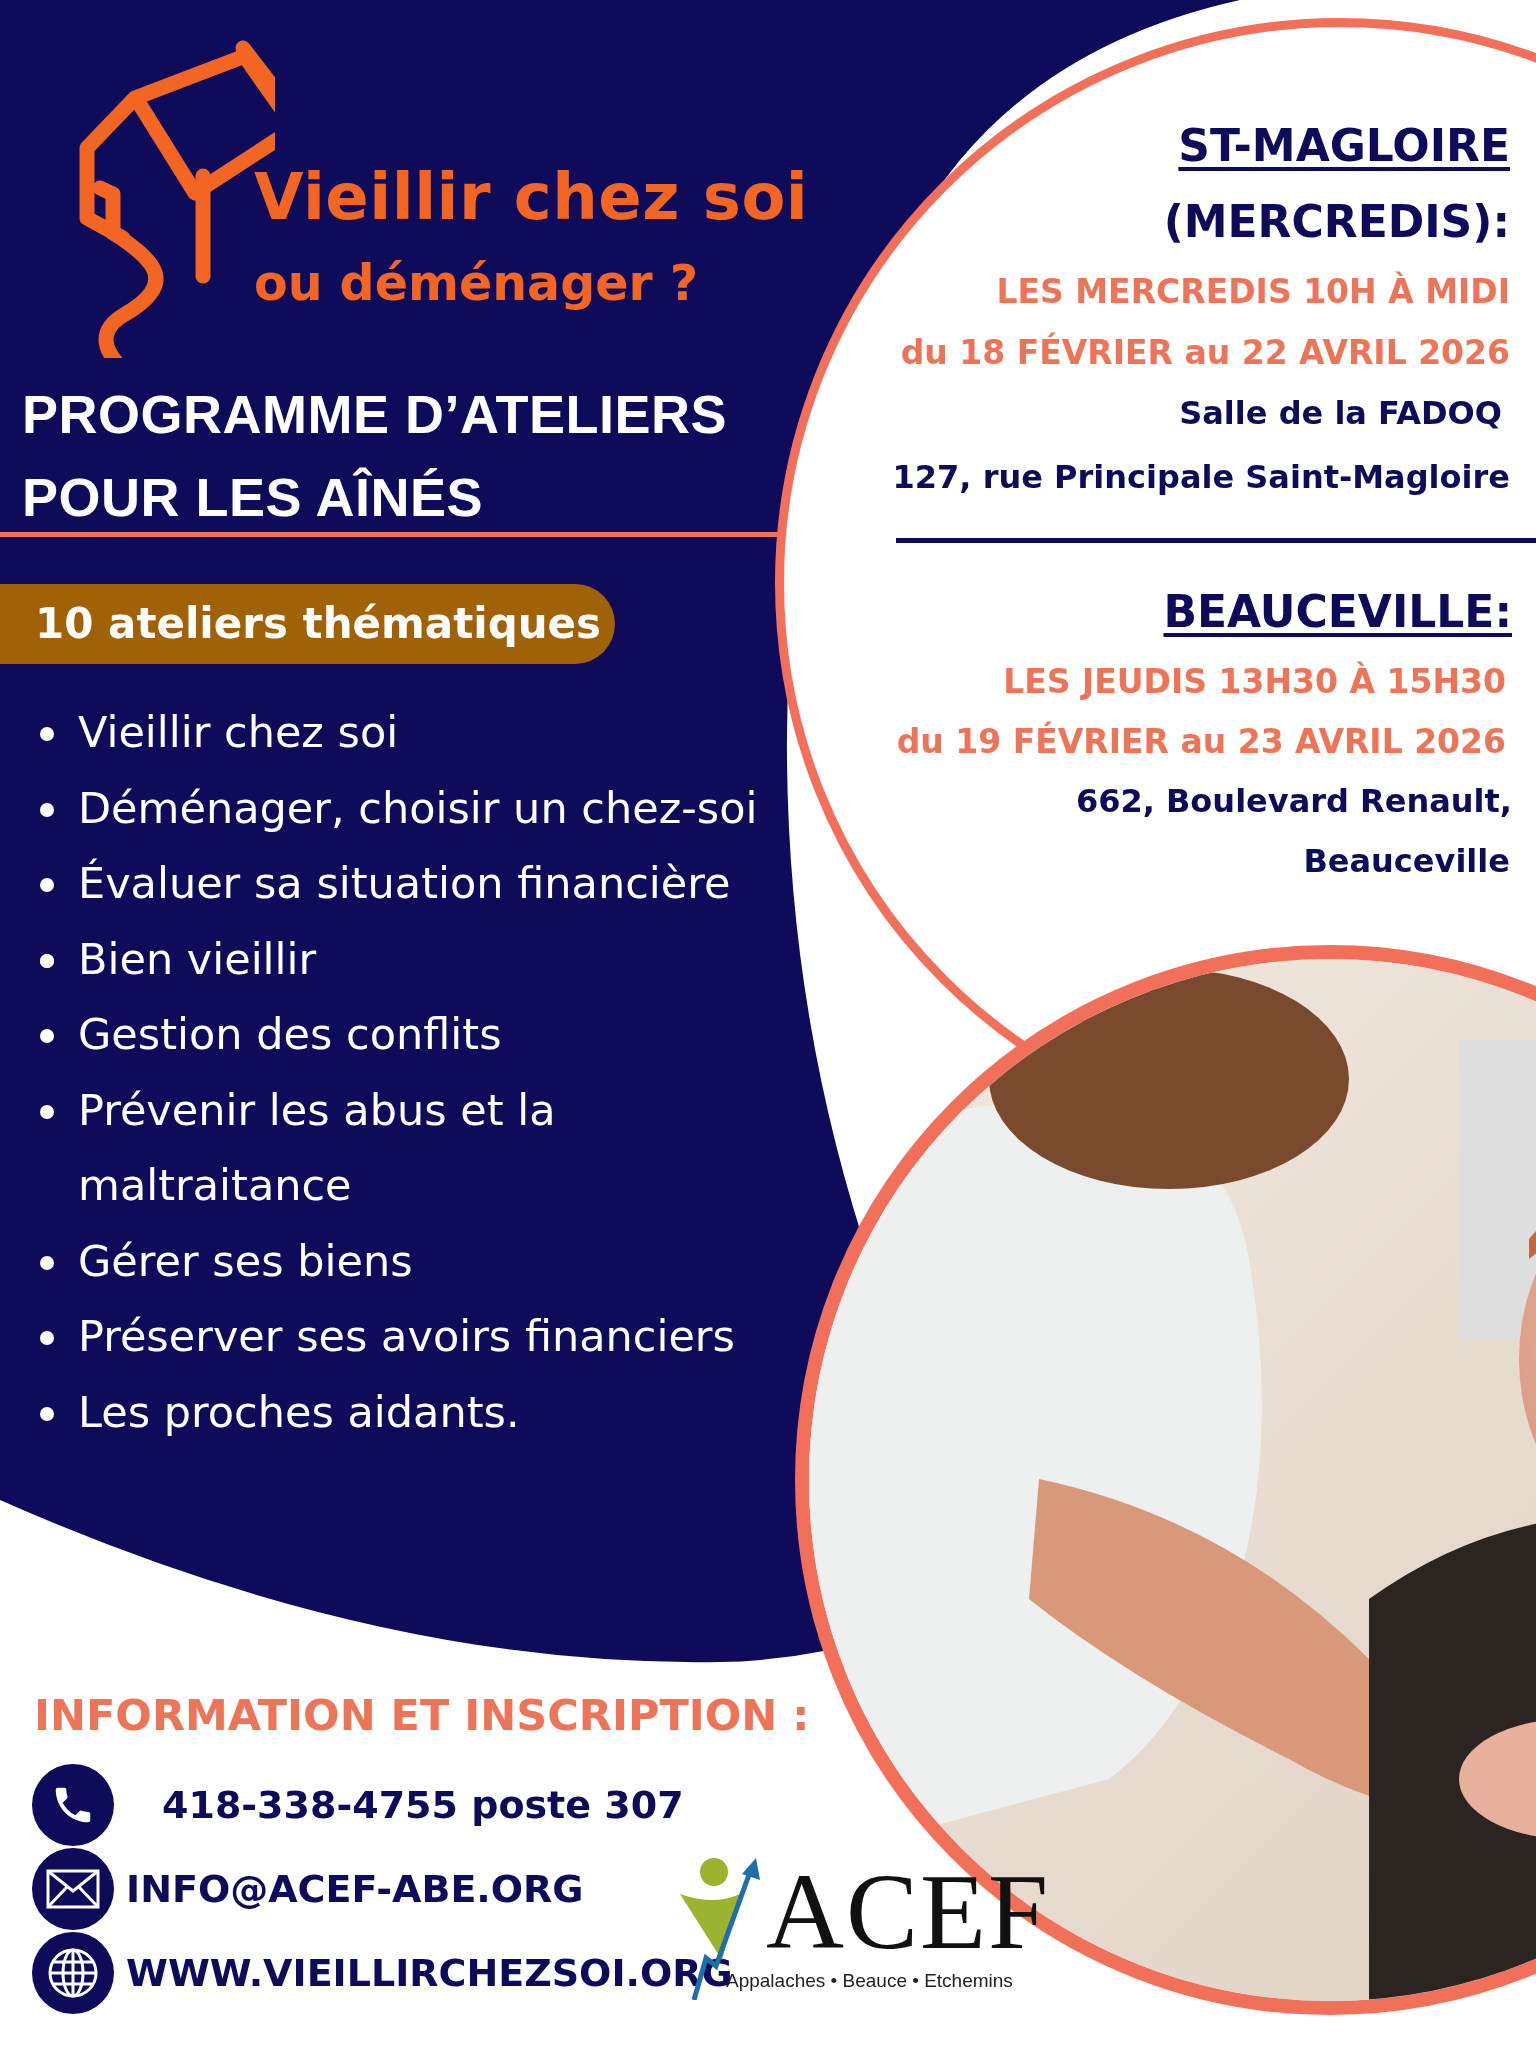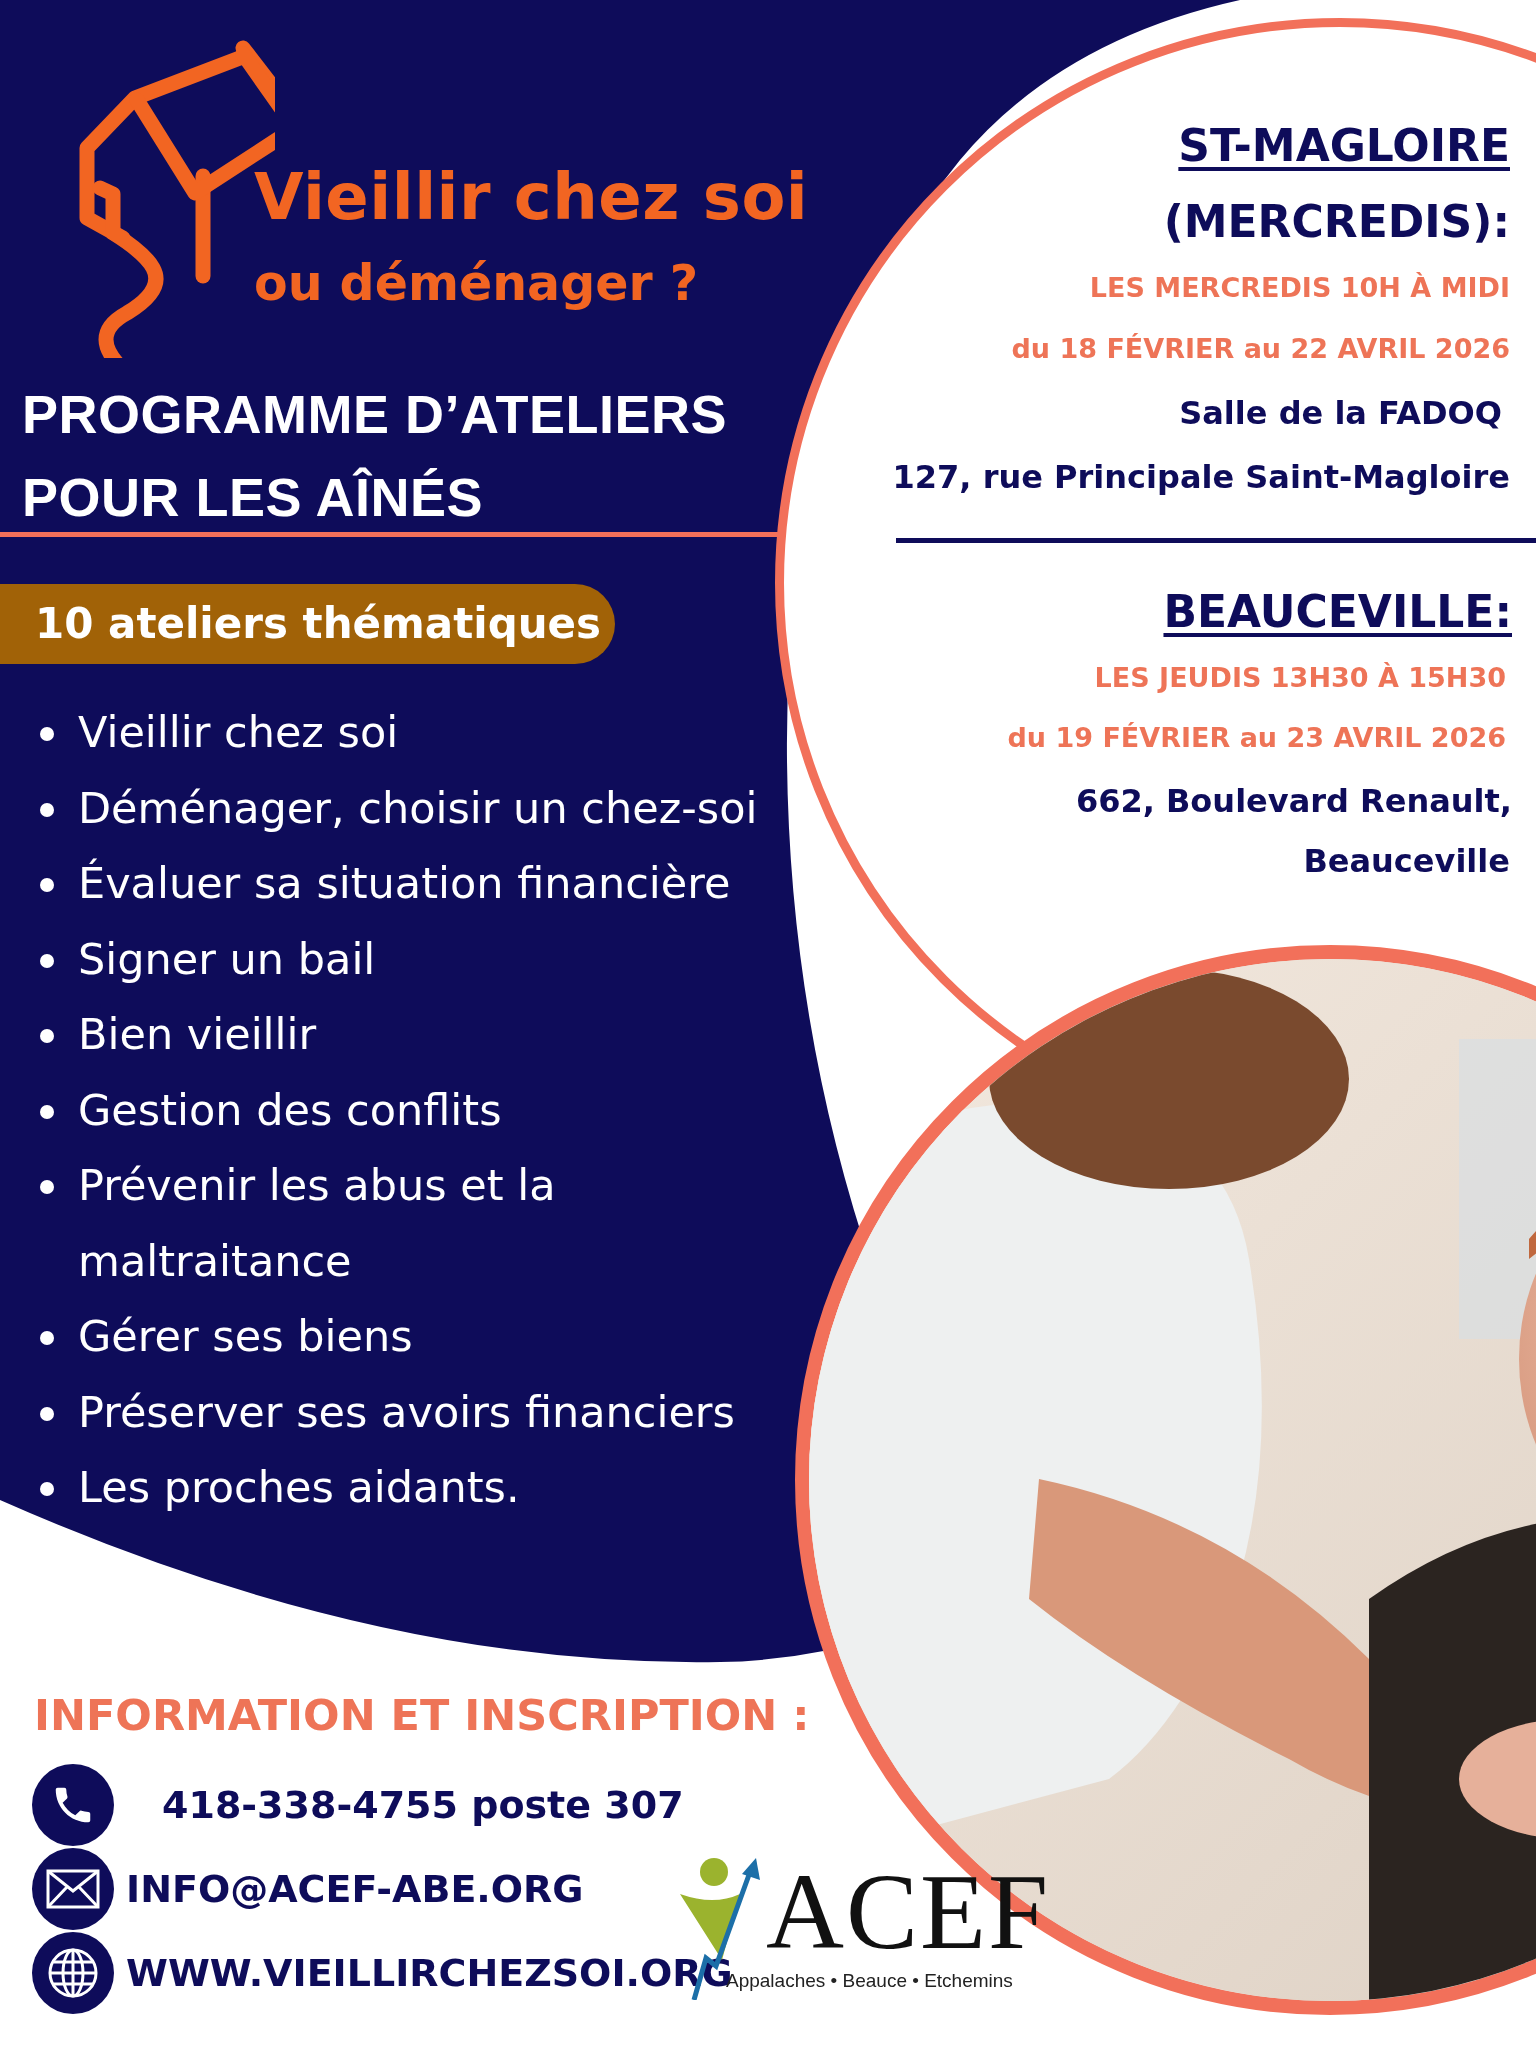--- a/index.html
+++ b/index.html
@@ -38,21 +38,21 @@
 
   .topics { position: absolute; left: 36px; top: 695px; list-style: none; }
   .topics li { position: relative; padding-left: 42px; color: #ffffff; font-size: 43px; line-height: 75.5px;
     font-family: "DejaVu Sans", sans-serif; font-weight: 400; }
   .topics li .bullet { position: absolute; left: 4px; top: 32px; width: 14px; height: 14px; border-radius: 50%; background: #ffffff; }
   .topics li .cont { display: block; }
 
   .loc { position: absolute; right: 26px; text-align: right; white-space: nowrap; }
   .loc-title { font-family: "DejaVu Sans", sans-serif; font-weight: 700; color: #0E0C5A; font-size: 44px; }
   .loc-title.u { text-decoration: underline; text-decoration-thickness: 4px; text-underline-offset: 6px; }
-  .loc-sched { font-family: "DejaVu Sans", sans-serif; font-weight: 700; color: #EE7457; font-size: 27px; }
+  .loc-sched { font-family: "DejaVu Sans", sans-serif; font-weight: 700; color: #EE7457; font-size: 33px; }
   .loc-addr { font-family: "DejaVu Sans", sans-serif; font-weight: 700; color: #0E0C5A; font-size: 32px; }
 
   .divider-navy { position: absolute; left: 896px; top: 538px; width: 640px; height: 5px; background: #0E0C5A; }
 
   .info-title { position: absolute; left: 34px; top: 1690px; font-size: 43px; font-weight: 700; color: #EE7457;
     font-family: "DejaVu Sans", sans-serif; }
   .contact { position: absolute; left: 32px; display: flex; align-items: center; }
   .contact .ic { width: 82px; height: 82px; border-radius: 50%; background: #0E0C5A; display: flex; align-items: center; justify-content: center; flex: none; }
   .contact .txt { margin-left: 48px; font-size: 38px; font-weight: 700; color: #0E0C5A; font-family: "DejaVu Sans", sans-serif; }
   .contact.c2 .txt, .contact.c3 .txt { margin-left: 12px; }
@@ -85,21 +85,21 @@
 <div class="prog-1">PROGRAMME D’ATELIERS</div>
 <div class="prog-2">POUR LES AÎNÉS</div>
 <div class="orange-rule"></div>
 
 <div class="pill">10 ateliers thématiques</div>
 
 <ul class="topics">
   <li><span class="bullet"></span><span>Vieillir chez soi</span></li>
   <li><span class="bullet"></span><span>Déménager, choisir un chez-soi</span></li>
   <li><span class="bullet"></span><span>Évaluer sa situation financière</span></li>
-  <li><span class="bullet"></span><span>Signer un bail</span></li>
+  <li><span class="bullet"></span></li>
   <li><span class="bullet"></span><span>Bien vieillir</span></li>
   <li><span class="bullet"></span><span>Gestion des conflits</span></li>
   <li><span class="bullet"></span><span>Prévenir les abus et la</span><span class="cont">maltraitance</span></li>
   <li><span class="bullet"></span><span>Gérer ses biens</span></li>
   <li><span class="bullet"></span><span>Préserver ses avoirs financiers</span></li>
   <li><span class="bullet"></span><span>Les proches aidants.</span></li>
 </ul>
 
 <div class="circle-info"></div>
 

